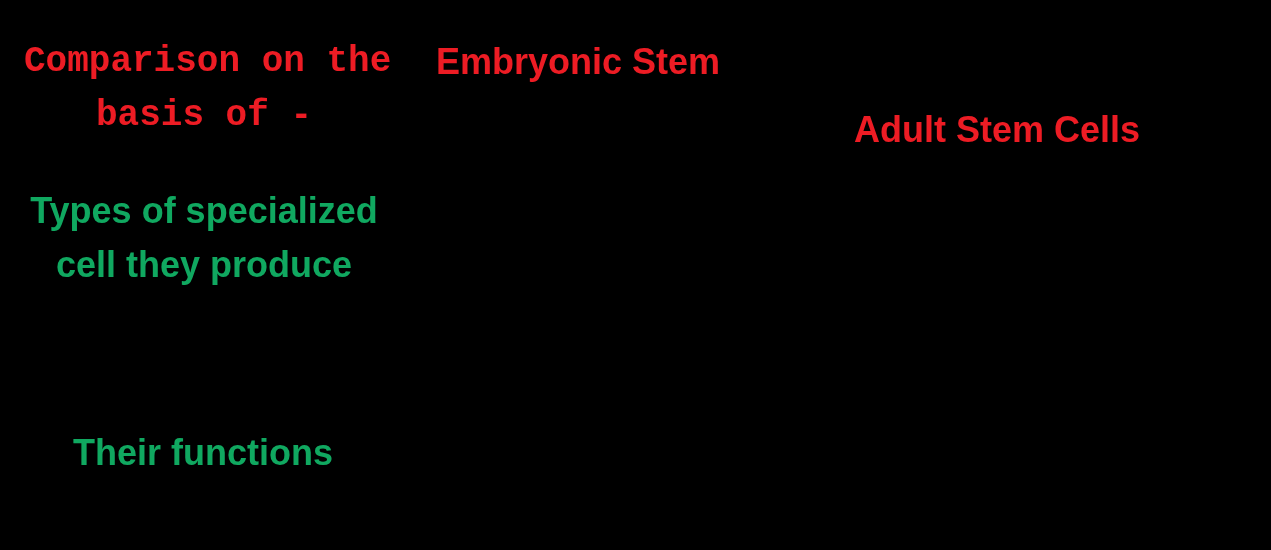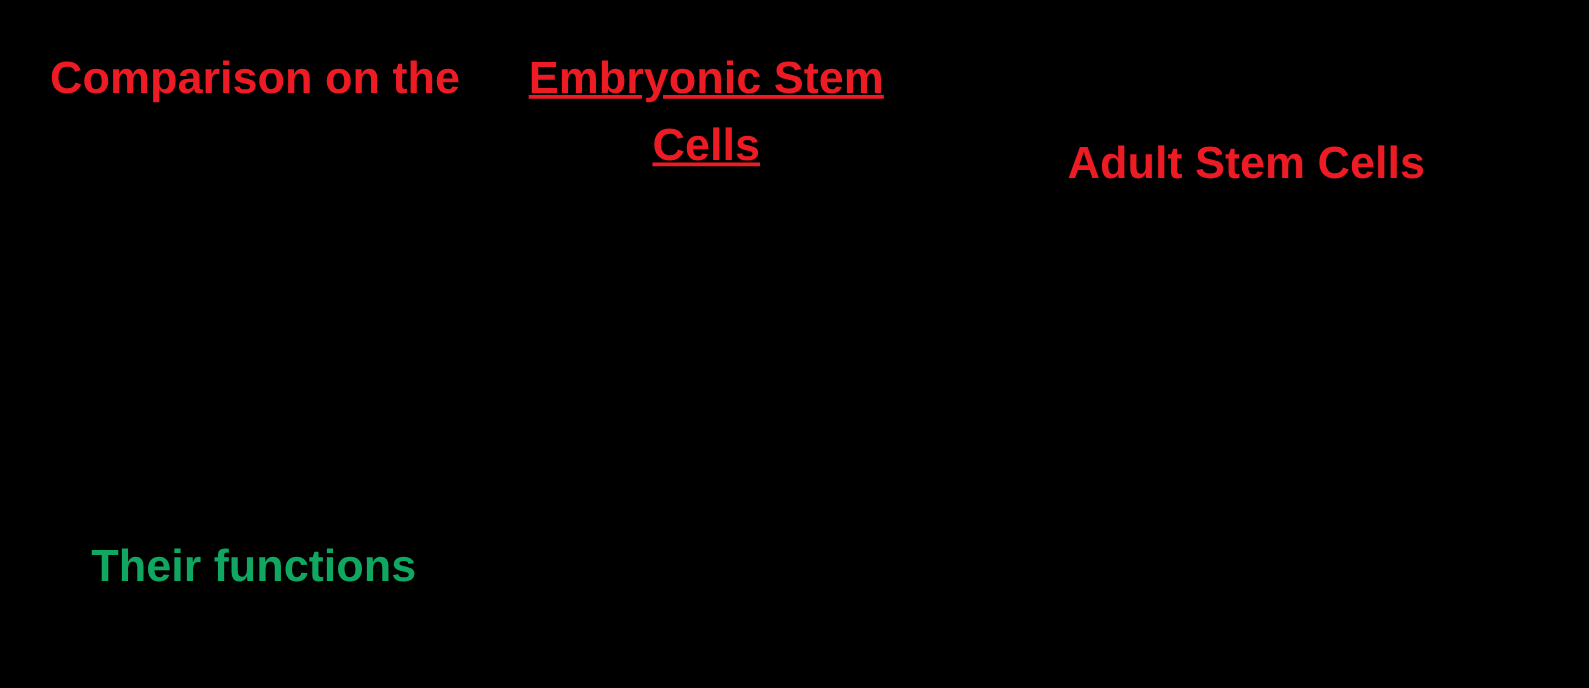--- a/index.html
+++ b/index.html
@@ -26,42 +26,46 @@
   .text-block .line {
     display: block;
     white-space: nowrap;
   }
   .header-red {
     color: #ed1c24;
   }
   .label-green {
     color: #10a860;
   }
-  .hdr-criteria   { left: 24px;  top: 35px;  width: 360px; }
-  .hdr-embryonic  { left: 415px; top: 35px;  width: 300px; text-decoration: underline; }
+  .hdr-criteria   { left: 24px;  top: 35px;  width: 360px; font-family: Liberation Mono, monospace; }
+  .hdr-embryonic  { left: 428px; top: 35px;  width: 300px; }
   .hdr-adult      { left: 847px; top: 63px;  width: 300px; margin-top: 40px; }
   .row-label-1    { left: 24px;  top: 184px; width: 360px; }
   .row-label-2    { left: 23px;  top: 389px; width: 360px; margin-top: 37px; }
 </style>
 </head>
 <body>
 
 <div class="canvas">
 
   <div class="text-block header-red hdr-criteria">
     <span class="line">Comparison on the</span>
+    <span class="line">basis of -</span>
   </div>
 
   <div class="text-block header-red hdr-embryonic">
     <span class="line">Embryonic Stem</span>
-    <span class="line">Cells</span>
   </div>
 
   <div class="text-block header-red hdr-adult">
     <span class="line">Adult Stem Cells</span>
   </div>
 
+  <div class="text-block label-green row-label-1">
+    <span class="line">Types of specialized</span>
+    <span class="line">cell they produce</span>
+  </div>
 
   <div class="text-block label-green row-label-2">
     <span class="line">Their functions</span>
   </div>
 
 </div>
 
 </body></html>

